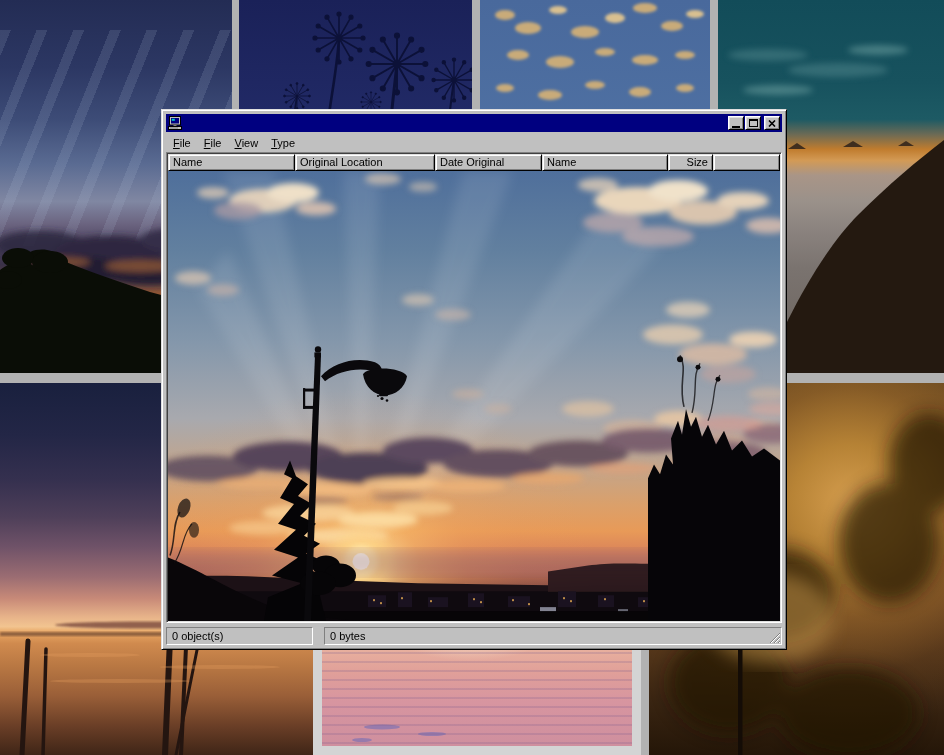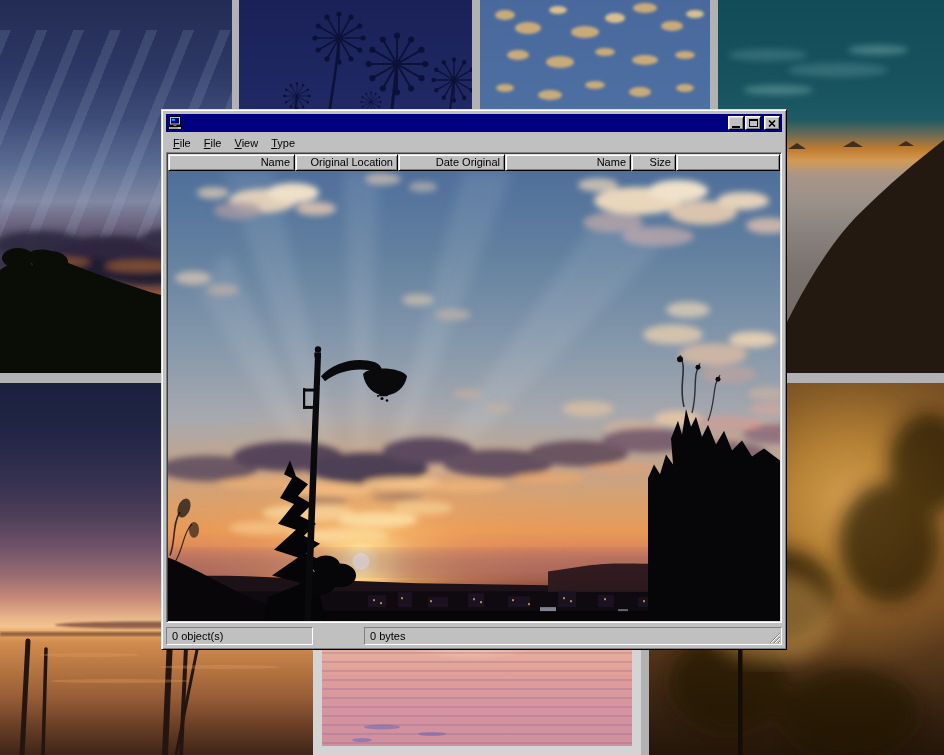--- a/index.html
+++ b/index.html
@@ -56,29 +56,29 @@
   .menu-item{display:inline-block;margin-right:13px;}
   .menu-item::first-letter{text-decoration:underline;}
   .client{flex:1;display:flex;flex-direction:column;box-sizing:border-box;background:#c0c0c0;
     border:1px solid;border-color:#808080 #fff #fff #808080;
     box-shadow:inset 1px 1px 0 #404040,inset -1px -1px 0 #dfdfdf;
     padding:1px;overflow:hidden;}
   .hrow{height:17px;flex:0 0 17px;display:flex;}
   .hcell{box-sizing:border-box;height:17px;background:#c0c0c0;font-size:11px;line-height:15px;
     padding:0 4px;overflow:hidden;white-space:nowrap;
     border:1px solid;border-color:#dfdfdf #000 #000 #dfdfdf;
-    box-shadow:inset 1px 1px 0 #fff,inset -1px -1px 0 #808080;text-align:right;}
+    box-shadow:inset 1px 1px 0 #fff,inset -1px -1px 0 #808080;}
   .hcell.size{text-align:right;padding-left:12px;}
   .view{flex:1;position:relative;background:#55759e;overflow:hidden;}
   .view svg{position:absolute;inset:0;width:100%;height:100%;}
-  .statusbar{flex:0 0 20px;display:flex;align-items:flex-end;position:relative;margin-top:2px;}
+  .statusbar{flex:0 0 20px;display:flex;align-items:flex-end;position:relative;margin-top:2px;gap:8px;}
   .spanel{box-sizing:border-box;height:18px;background:#c0c0c0;font-size:11px;line-height:16px;padding:0 5px;
     border:1px solid;border-color:#808080 #fff #fff #808080;overflow:hidden;white-space:nowrap;}
   .sp1{width:147px;margin-right:3px;}
-  .sp2{flex:1;margin-left:48px;}
+  .sp2{flex:1;}
   .grip{position:absolute;right:1px;bottom:1px;width:13px;height:13px;}
 </style>
 </head>
 <body>
 
 <div class="photo p1">
   <svg viewBox="0 0 232 373" preserveAspectRatio="none">
     <defs>
       <filter id="f1b3">
           <feGaussianBlur stdDeviation="3"></feGaussianBlur>
@@ -297,21 +297,21 @@
   <div class="menubar">
     <span class="menu-item">File</span>
     <span class="menu-item">File</span>
     <span class="menu-item">View</span>
     <span class="menu-item">Type</span>
   </div>
 
   <div class="client">
     <div class="hrow">
       <div class="hcell" style="width:127px">Name</div>
-      <div class="hcell" style="width:103px">Original Location</div>
+      <div class="hcell" style="width:140px">Original Location</div>
       <div class="hcell" style="width:107px">Date Original</div>
       <div class="hcell" style="width:126px">Name</div>
       <div class="hcell size" style="width:45px">Size</div>
       <div class="hcell" style="flex:1"></div>
     </div>
 
     <div class="view">
 
       <svg viewBox="0 0 612 454" preserveAspectRatio="none">
         <defs>

